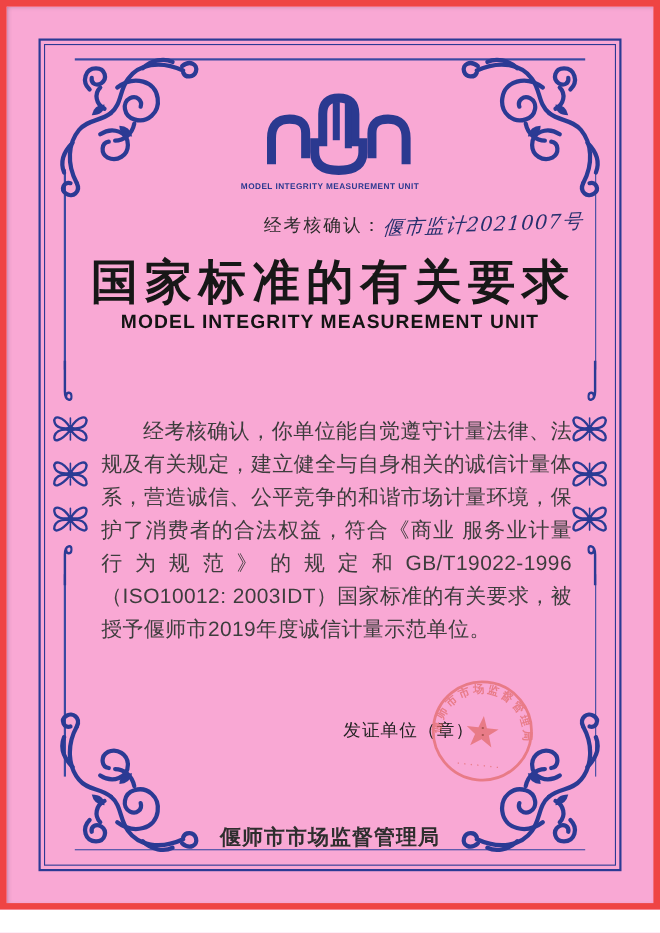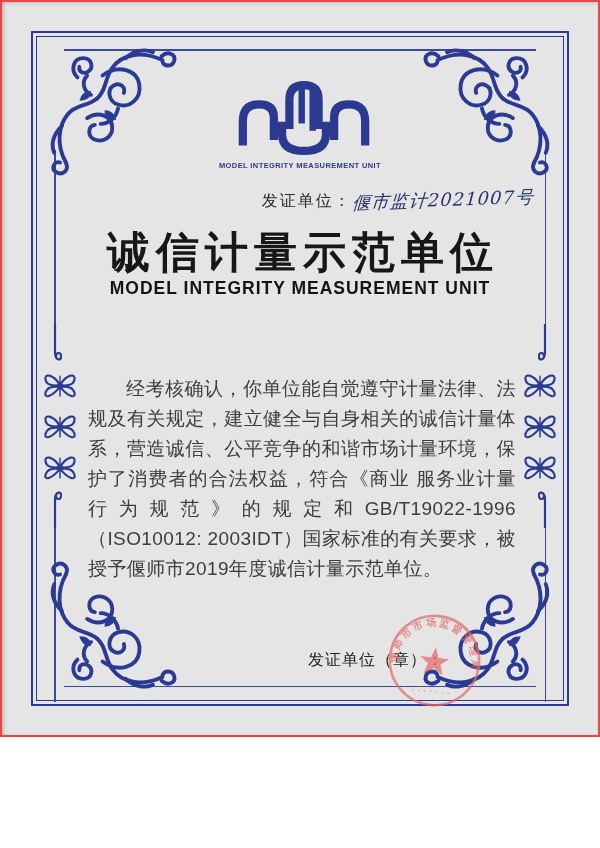--- a/index.html
+++ b/index.html
@@ -1,19 +1,19 @@
 <!DOCTYPE html>
 <html><head>
 <meta charset="utf-8">
 <style>
   html,body{margin:0;padding:0;background:#ffffff;}
   .page{
-    position:relative;width:600px;height:737px;background:#e5e5e5;
+    position:relative;width:600px;height:827px;background:#f9a8d4;
     font-family:"Liberation Sans","DejaVu Sans",sans-serif;
-    overflow:hidden;border:2px solid #ef4444;box-sizing:border-box;
+    overflow:hidden;border:6px solid #ef4444;box-sizing:border-box;
     box-shadow:inset 3px 0 5px -3px rgba(60,60,70,.45), inset 0 3px 5px -3px rgba(60,60,70,.25);
   }
   
   .frame-outer{position:absolute;left:29px;top:29px;right:29px;bottom:29px;border:2.5px solid #2b3a94;}
   .frame-outer2{position:absolute;left:34px;top:34px;right:34px;bottom:34px;border:1px solid #2b3a94;}
   .innerline{position:absolute;background:#3a49a2;}
   .innerline.h{height:1.5px;left:62px;right:62px;}
   .innerline.v{width:1.5px;}
   .curl{position:absolute;width:14px;height:42px;}
   .corner{position:absolute;width:145px;height:145px;}
@@ -251,24 +251,24 @@
       <path d="M56,50 L56,64 Q56,82 80,82 Q104,82 104,64 L104,50"></path>
     </g>
     <g fill="#2b3990">
       <rect x="74" y="14" width="7" height="38"></rect>
       <rect x="86" y="14" width="7" height="46"></rect>
     </g>
   </svg>
   <div class="logo-caption">MODEL INTEGRITY MEASUREMENT UNIT</div>
 
   <div class="certno">
-    <span class="lbl">发证单位：</span><span class="val">偃市监计2021007号</span>
-  </div>
-
-  <div class="title-zh">诚信计量示范单位</div>
+    <span class="lbl">经考核确认：</span><span class="val">偃市监计2021007号</span>
+  </div>
+
+  <div class="title-zh">国家标准的有关要求</div>
   <div class="title-en">MODEL INTEGRITY MEASUREMENT UNIT</div>
 
 
   <div class="body-text">经考核确认，你单位能自觉遵守计量法律、法规及有关规定，建立健全与自身相关的诚信计量体系，营造诚信、公平竞争的和谐市场计量环境，保护了消费者的合法权益，符合《商业 服务业计量行为规范》的规定和GB/T19022-1996（ISO10012: 2003IDT）国家标准的有关要求，被授予偃师市2019年度诚信计量示范单位。</div>
 
   <div class="issuer-label">发证单位（章）：</div>
   <svg class="seal" viewBox="0 0 100 100">
     <defs>
       <path id="sealTopArc" d="M 12,62 A 39,39 0 1 1 88,62"></path>
     </defs>

